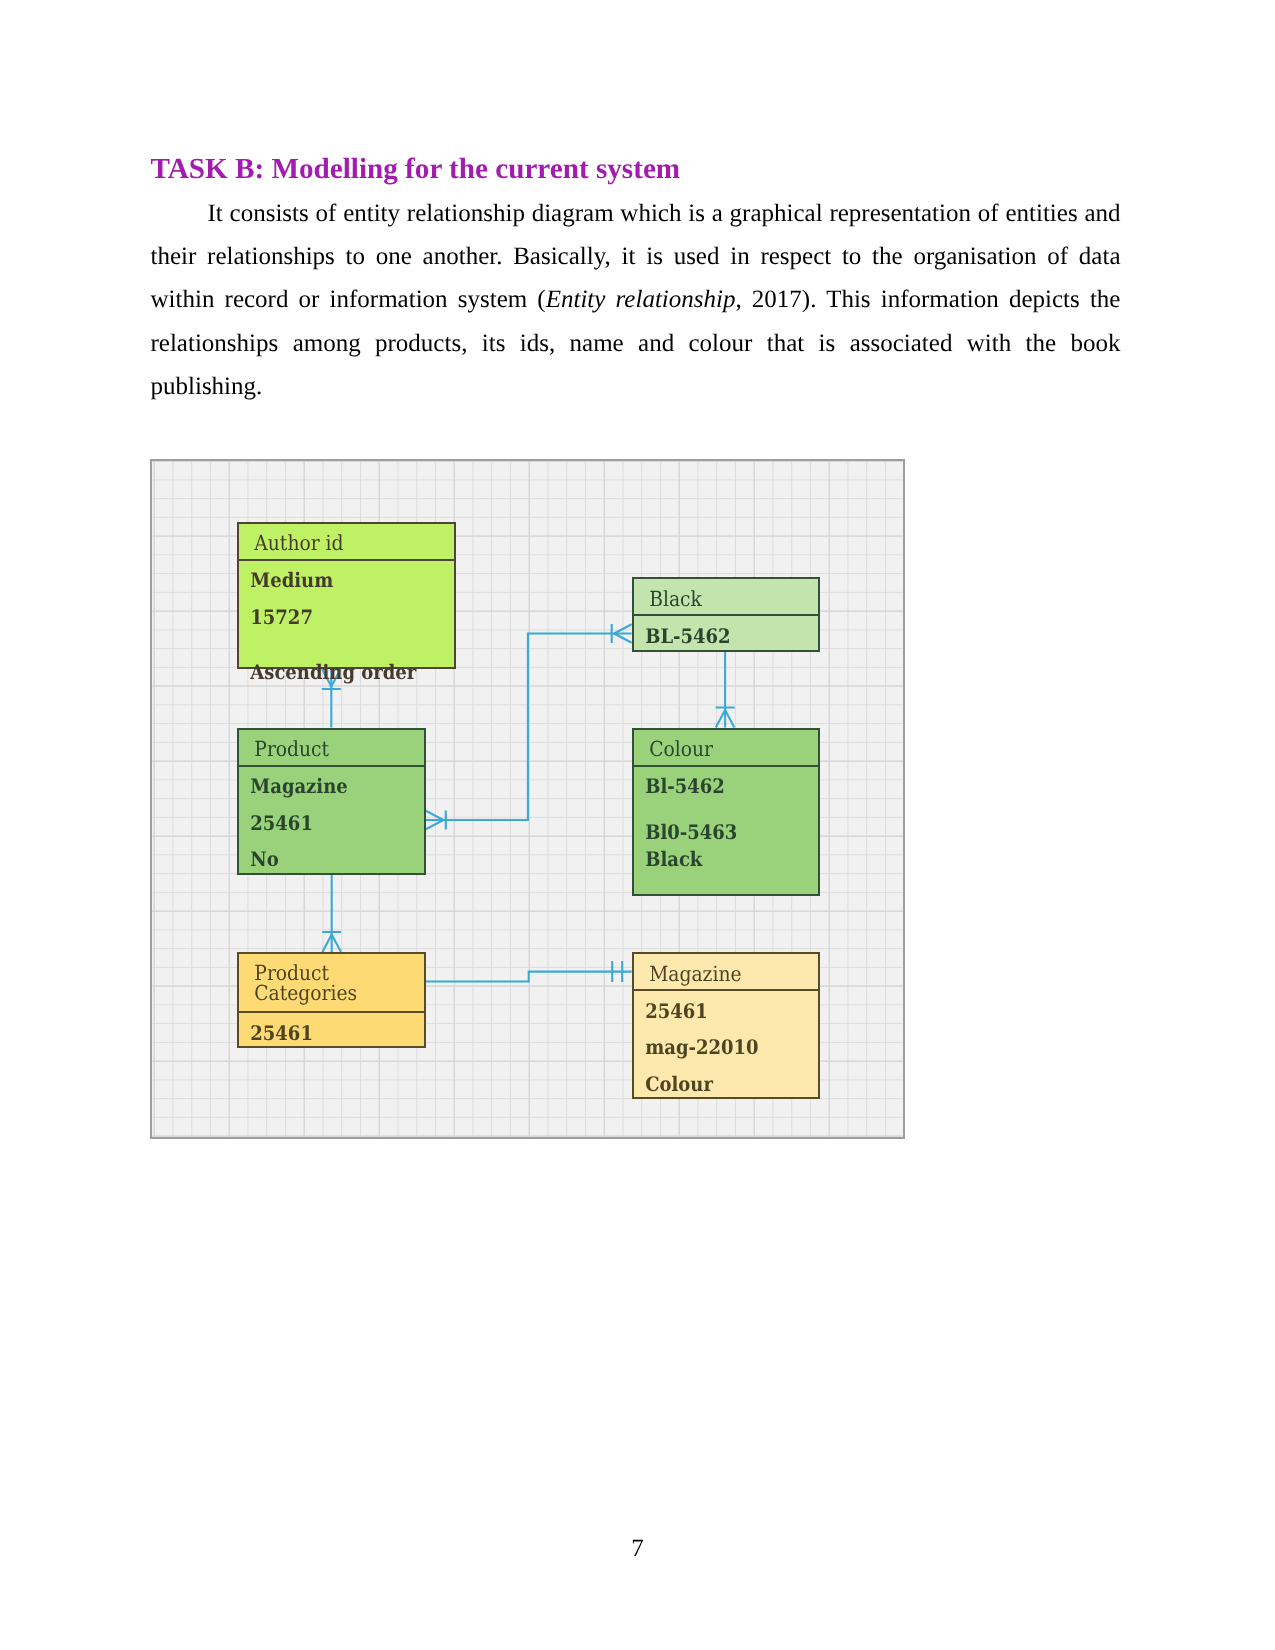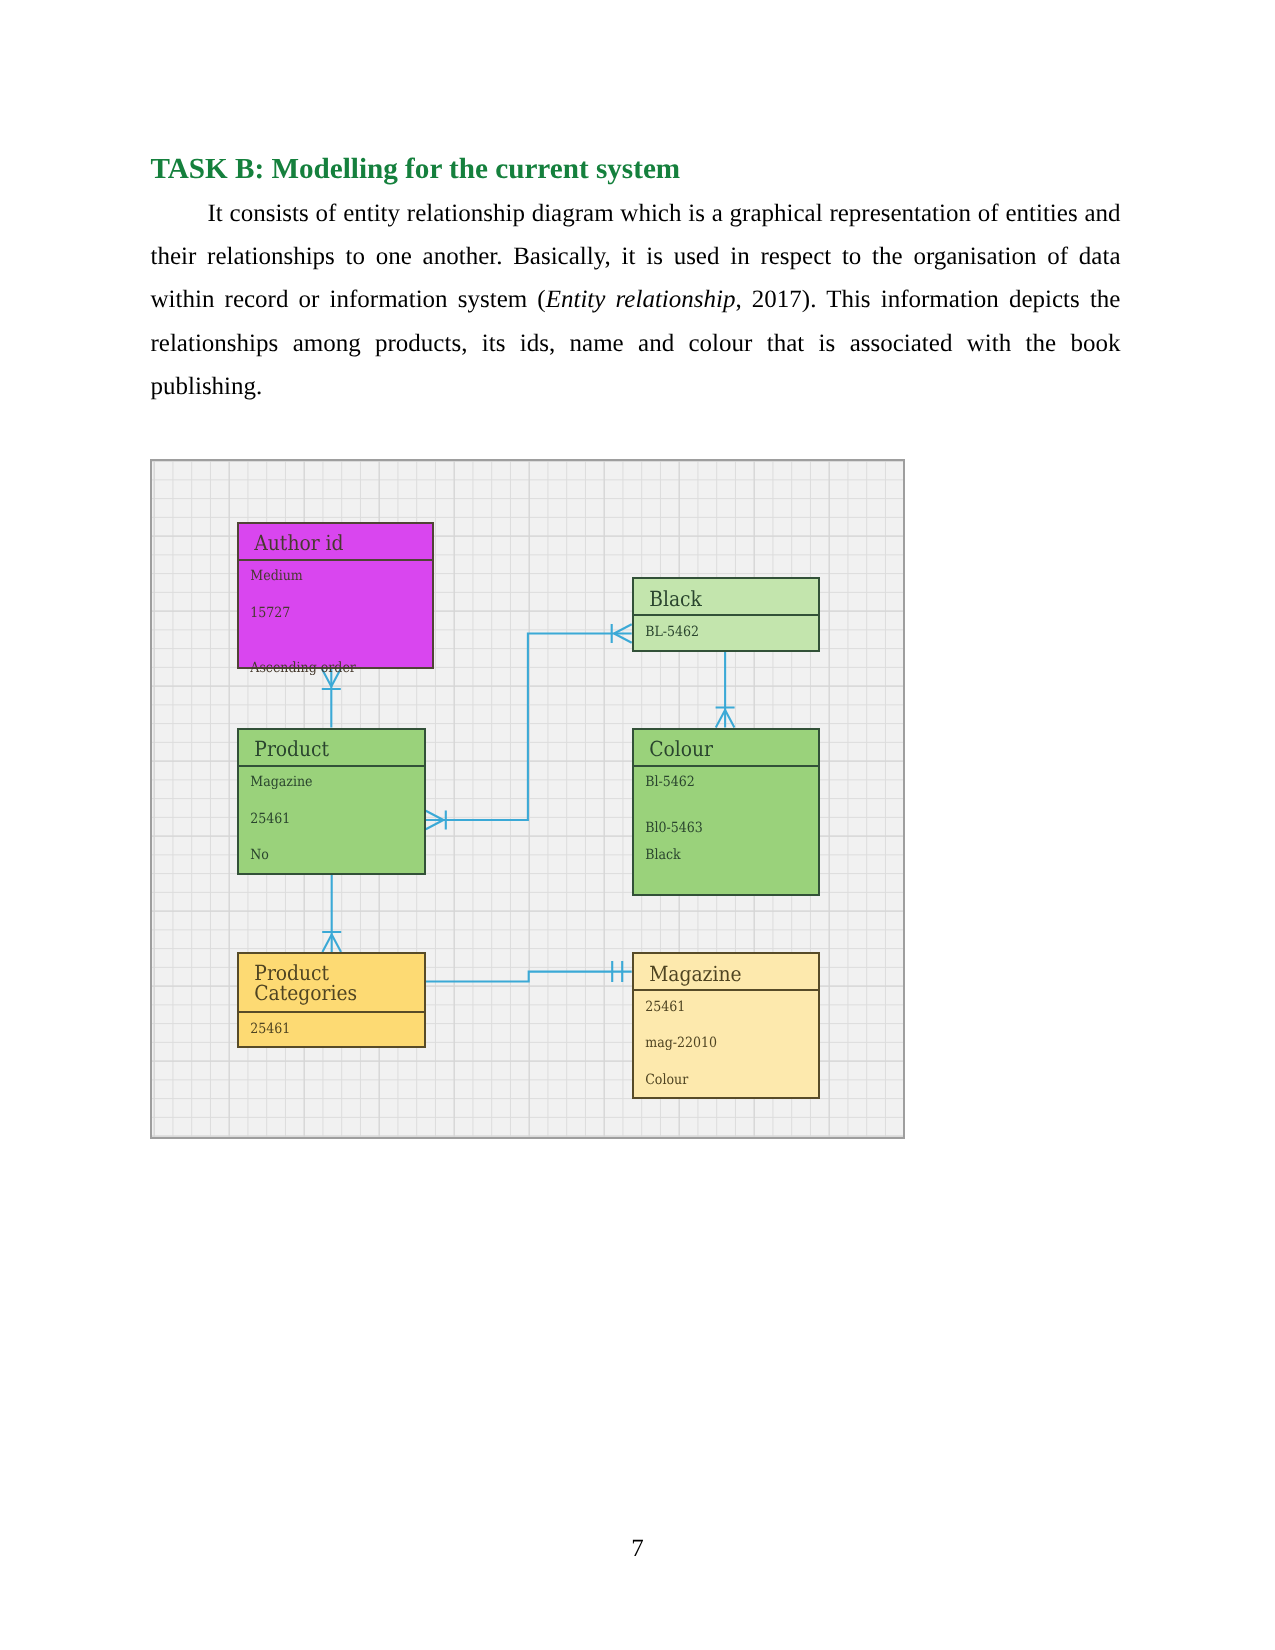--- a/index.html
+++ b/index.html
@@ -9,21 +9,21 @@
     position:relative; overflow:hidden;
     -webkit-font-smoothing:antialiased;
     text-rendering:geometricPrecision;
   }
   .page { position:absolute; left:0; top:0; width:1275px; height:1650px; }
 
   
   .doc { position:absolute; left:150.5px; top:148px; width:970px; }
   h1.doc-title {
     margin:0; font-size:29.17px; font-weight:bold; line-height:43.5px;
-    color:#15803d;
+    color:#a21caf;
   }
   .subheading-line { line-height:43.5px; }
   .subheading {
     font-size:25px; color:#000; position:relative; top:2px;
     text-decoration:underline; text-decoration-skip-ink:none;
     text-underline-offset:2.1px; text-decoration-thickness:2.4px;
   }
   p.body-par {
     margin:0; font-size:25px; line-height:43.35px; color:#000;
     text-align:justify; text-indent:57px;
@@ -63,21 +63,21 @@
   }
   .ebox .hdr {
     position:absolute; left:0; top:0; right:0;
     box-sizing:border-box; border-bottom:2px solid #4d4d4d;
   }
   .ebox .ttl {
     position:absolute; left:15.5px;
     font-size:20.8px; white-space:pre-line; line-height:19.9px;
   }
   .ebox .attr {
-    position:absolute; left:11.5px; font-size:14px; white-space:nowrap;
+    position:absolute; left:11.5px; font-size:20px; white-space:nowrap;font-weight:bold;
   }
 </style>
 </head>
 <body>
 
 <div class="page">
 
   <div class="doc">
     <h1 class="doc-title">TASK B: Modelling for the current system</h1>
     <p class="body-par"><span>It consists of entity relationship diagram which is a graphical representation of entities and their relationships to one another. Basically, it is used in respect to the organisation of data within record or information system (</span><i>Entity relationship</i><span>, 2017). This information depicts the relationships among products, its ids, name and colour that is associated with the book publishing.</span></p>
@@ -102,21 +102,21 @@
         <g>
           <path d="M 179.7 413.5 L 179.7 491" fill="none" stroke="#3ba9d6" stroke-width="2.1" stroke-linecap="butt" stroke-linejoin="miter"></path>
           <path fill="none" stroke="#3ba9d6" stroke-width="2.1" stroke-linecap="butt" d="M 189 491 L 179.7 473.4 M 170.39999999999998 491 L 179.7 473.4 M 189.2 471 L 170.2 471"></path>
         </g>
         <g>
           <path d="M 273.8 520.5 L 376.7 520.5 L 376.7 510.6 L 479.7 510.6" fill="none" stroke="#3ba9d6" stroke-width="2.1" stroke-linecap="butt" stroke-linejoin="miter"></path>
           <path fill="none" stroke="#3ba9d6" stroke-width="2.1" stroke-linecap="butt" d="M 470.2 500.1 L 470.2 521.1 M 460.2 500.1 L 460.2 521.1"></path>
         </g>
       </svg>
     <div class="er-boxes">
-        <div class="ebox" style="left: 84.8px; top: 60.5px; width: 197px; height: 147.5px; background: #d946ef; border-color: rgb(80, 68, 54); color: rgb(70, 58, 46);">
+        <div class="ebox" style="left: 84.8px; top: 60.5px; width: 219px; height: 147.5px; background: #bef264; border-color: rgb(80, 68, 54); color: rgb(70, 58, 46);">
           <div class="hdr" style="height: 37px; border-bottom-color: rgb(80, 68, 54);"></div>
           <div class="ttl" style="top: 10.5px;">Author id</div>
           <div class="attr" style="top: 44.8px;">Medium</div>
           <div class="attr" style="top: 81.2px;">15727</div>
           <div class="attr" style="top: 117.6px; margin-top: 19px;">Ascending order</div>
         </div>
         <div class="ebox" style="left: 479.7px; top: 116px; width: 188px; height: 74.5px; background: rgb(195, 229, 173); border-color: rgb(50, 81, 56); color: rgb(42, 69, 46);">
           <div class="hdr" style="height: 37px; border-bottom-color: rgb(50, 81, 56);"></div>
           <div class="ttl" style="top: 10.5px;">Black</div>
           <div class="attr" style="top: 44.8px;">BL-5462</div>

